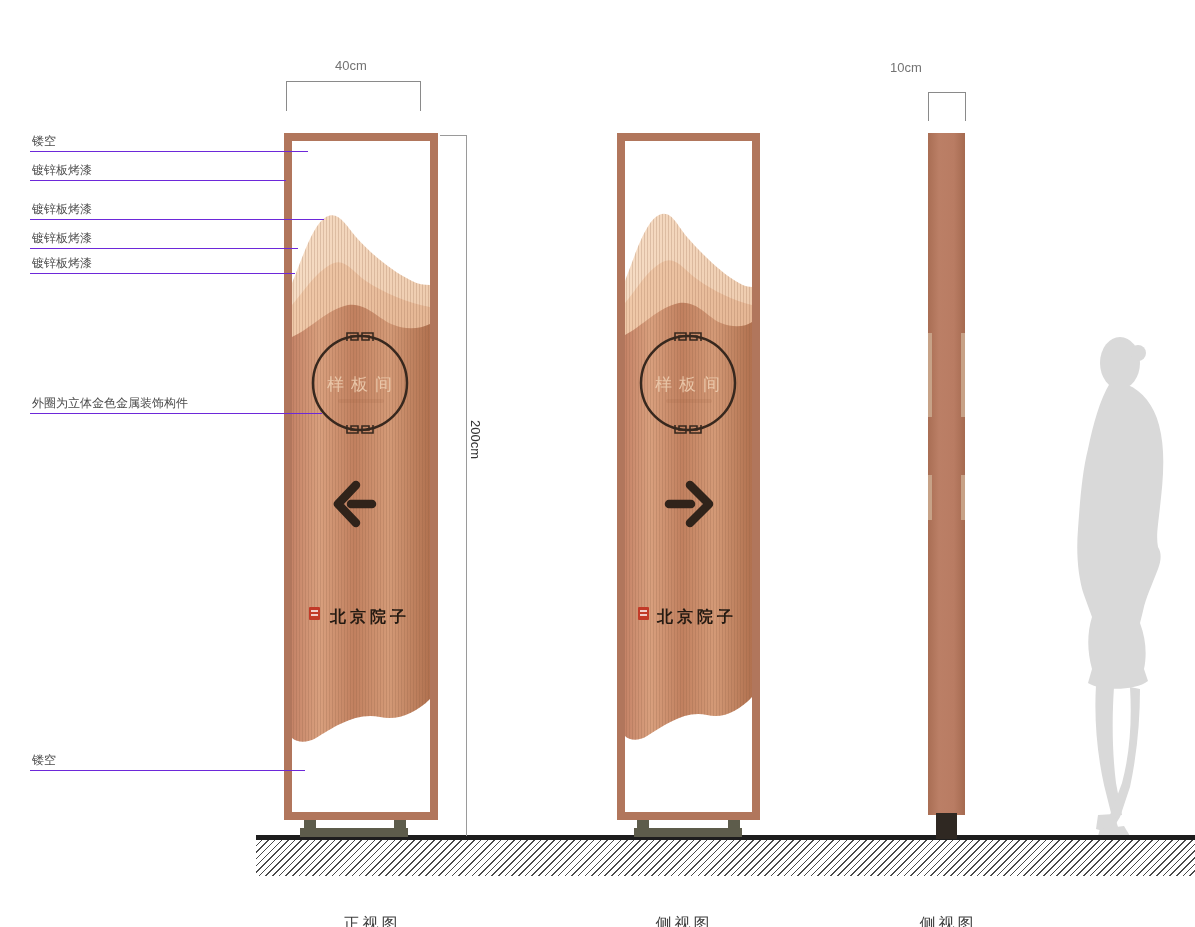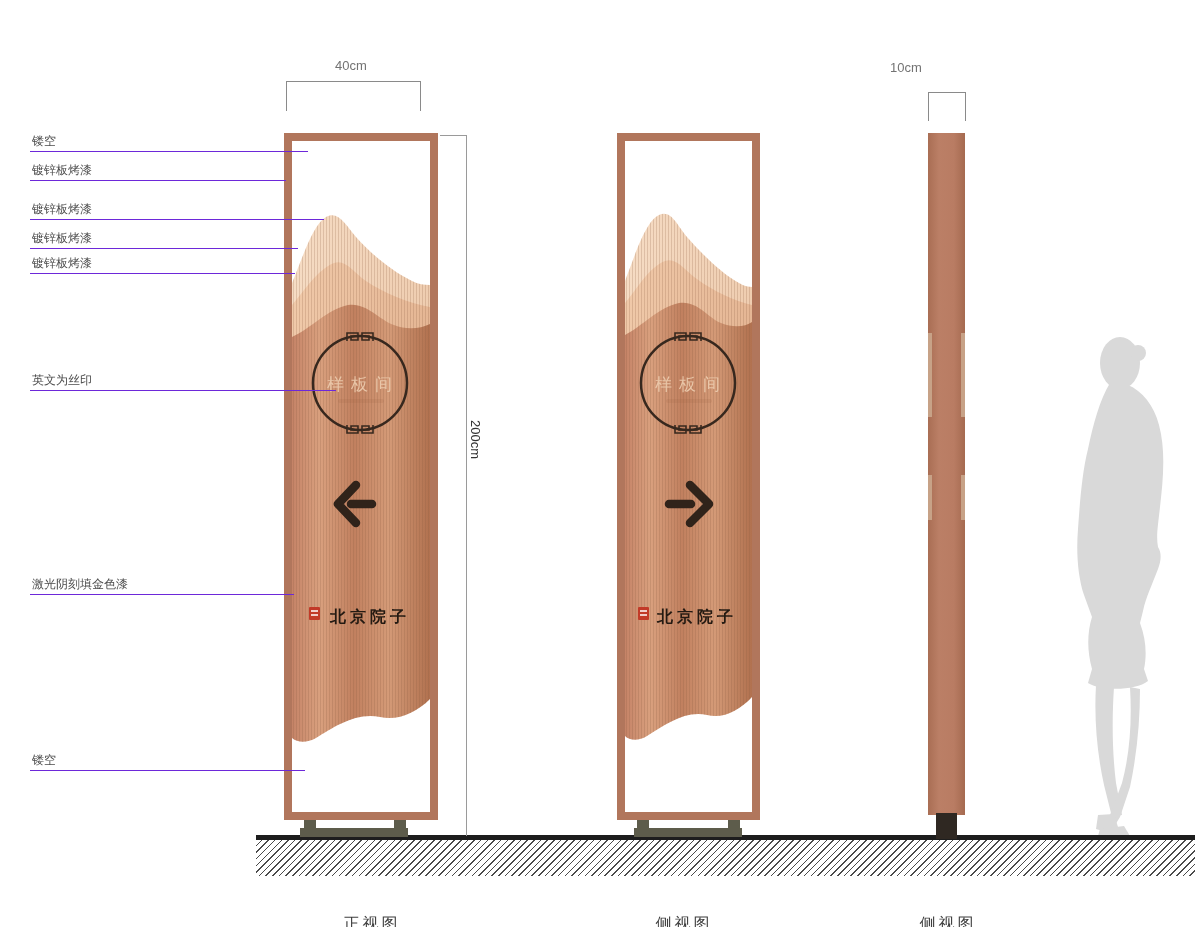--- a/index.html
+++ b/index.html
@@ -43,22 +43,21 @@
 </head>
 <body>
 
 <div class="canvas">
 
   <div class="callout" style="top:134px;width:276px"><span>镂空</span></div>
   <div class="callout" style="top:163px;width:254px"><span>镀锌板烤漆</span></div>
   <div class="callout" style="top:202px;width:292px"><span>镀锌板烤漆</span></div>
   <div class="callout" style="top:231px;width:266px"><span>镀锌板烤漆</span></div>
   <div class="callout" style="top:256px;width:263px"><span>镀锌板烤漆</span></div>
-  <div class="callout" style="top:373px;width:304px"><span>英文为丝印</span></div>
-  <div class="callout" style="top:577px;width:262px"><span>激光阴刻填金色漆</span></div>
+  <div class="callout" style="top:396px;width:290px"><span>外圈为立体金色金属装饰构件</span></div>
   <div class="callout" style="top:753px;width:273px"><span>镂空</span></div>
 
   <div class="dim-text" style="left:335px;top:58px">40cm</div>
   <div class="bracket-down" style="left:286px;top:81px;width:133px;height:29px"></div>
 
   <div class="dim-text" style="left:890px;top:60px">10cm</div>
   <div class="bracket-down" style="left:928px;top:92px;width:36px;height:28px"></div>
 
   <div class="hline" style="left:440px;top:135px;width:26px"></div>
   <div class="vline" style="left:466px;top:135px;height:701px"></div>

